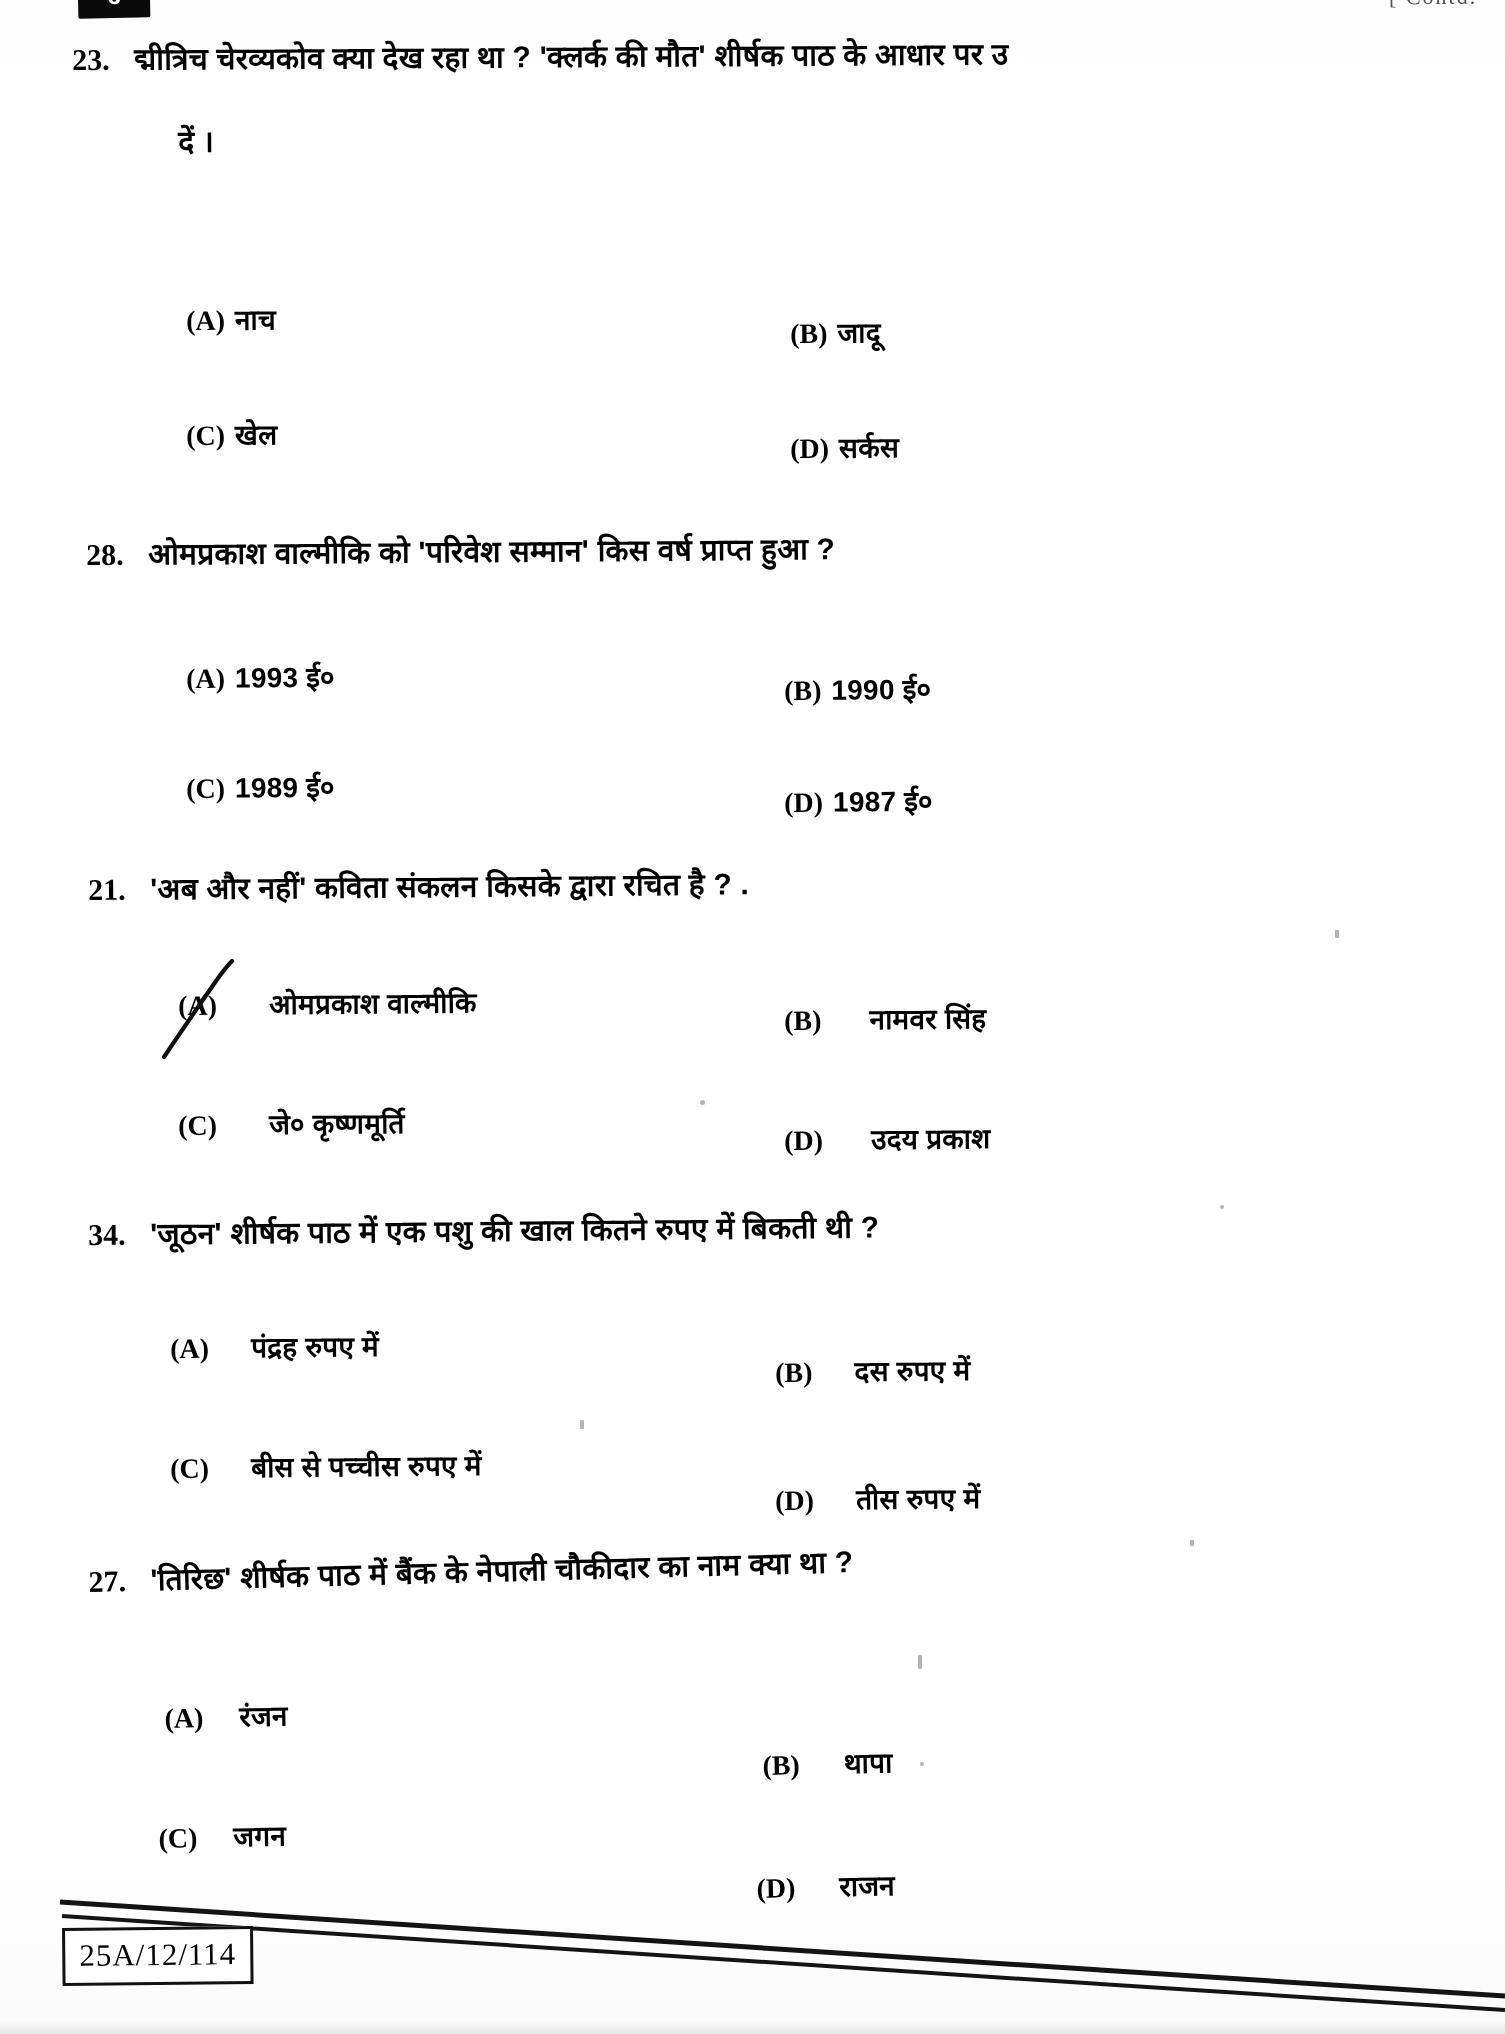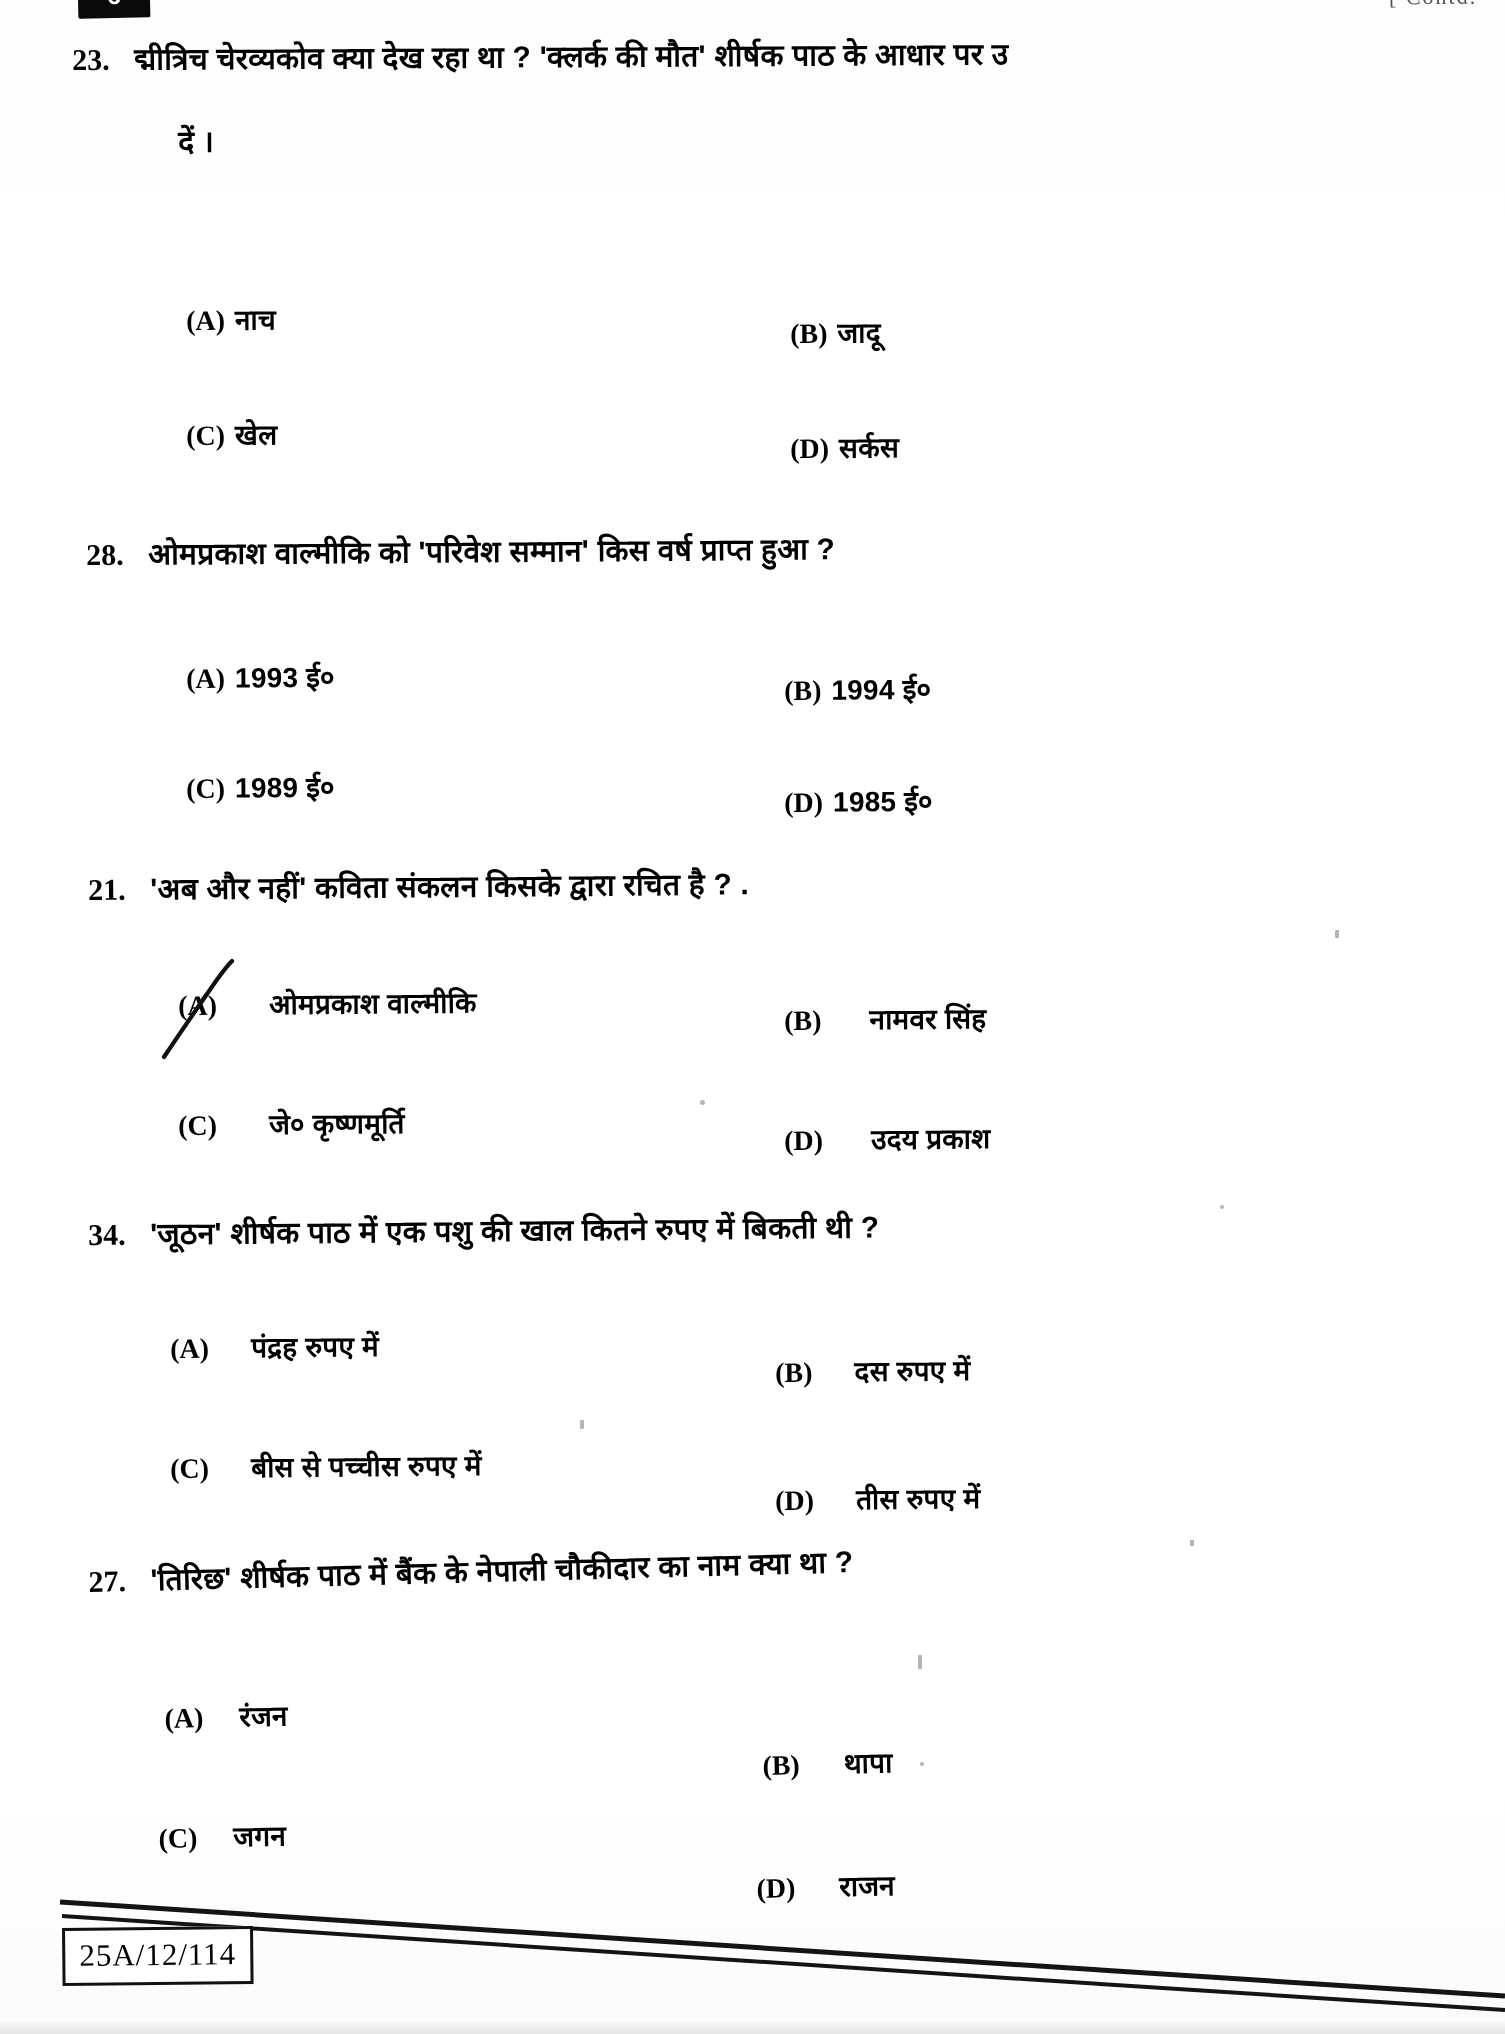--- a/index.html
+++ b/index.html
@@ -153,29 +153,29 @@
       <span class="q-text">ओमप्रकाश वाल्मीकि को 'परिवेश सम्मान' किस वर्ष प्राप्त हुआ ?</span>
     </div>
   </div>
 
   <div class="opt" style="left:186px;top:658px;transform:rotate(-0.45deg);transform-origin:left top;">
     <span class="opt-tag">(A)</span>
     <span class="opt-txt">1993 ई०</span>
   </div>
   <div class="opt" style="left:784px;top:670px;transform:rotate(-0.45deg);transform-origin:left top;">
     <span class="opt-tag">(B)</span>
-    <span class="opt-txt">1994 ई०</span>
+    <span class="opt-txt">1990 ई०</span>
   </div>
   <div class="opt" style="left:186px;top:768px;transform:rotate(-0.45deg);transform-origin:left top;">
     <span class="opt-tag">(C)</span>
     <span class="opt-txt">1989 ई०</span>
   </div>
   <div class="opt" style="left:784px;top:782px;transform:rotate(-0.45deg);transform-origin:left top;">
     <span class="opt-tag">(D)</span>
-    <span class="opt-txt">1985 ई०</span>
+    <span class="opt-txt">1987 ई०</span>
   </div>
 
   <div class="q" style="top:870px;left:88px;transform:rotate(-0.5deg);transform-origin:left top;">
     <div class="q-head">
       <span class="q-num">21.</span>
       <span class="q-text">'अब और नहीं' कविता संकलन किसके द्वारा रचित है ?  .</span>
     </div>
   </div>
 
   <div class="opt" style="left:178px;top:985px;transform:rotate(-0.5deg);transform-origin:left top;">

